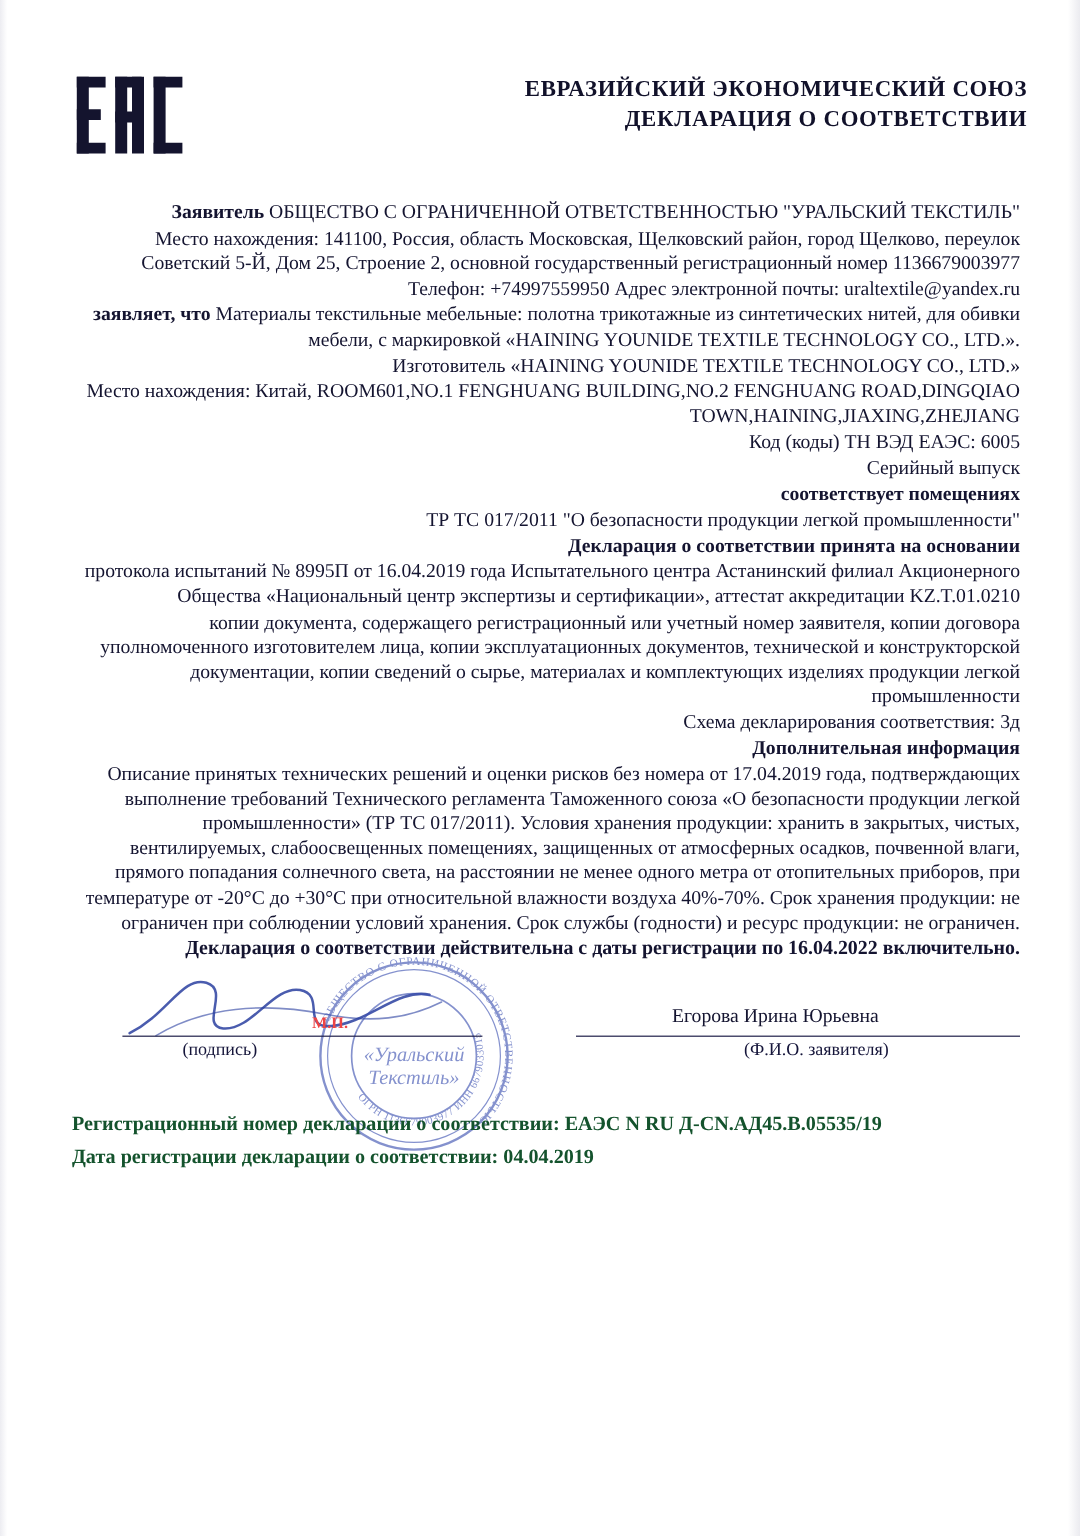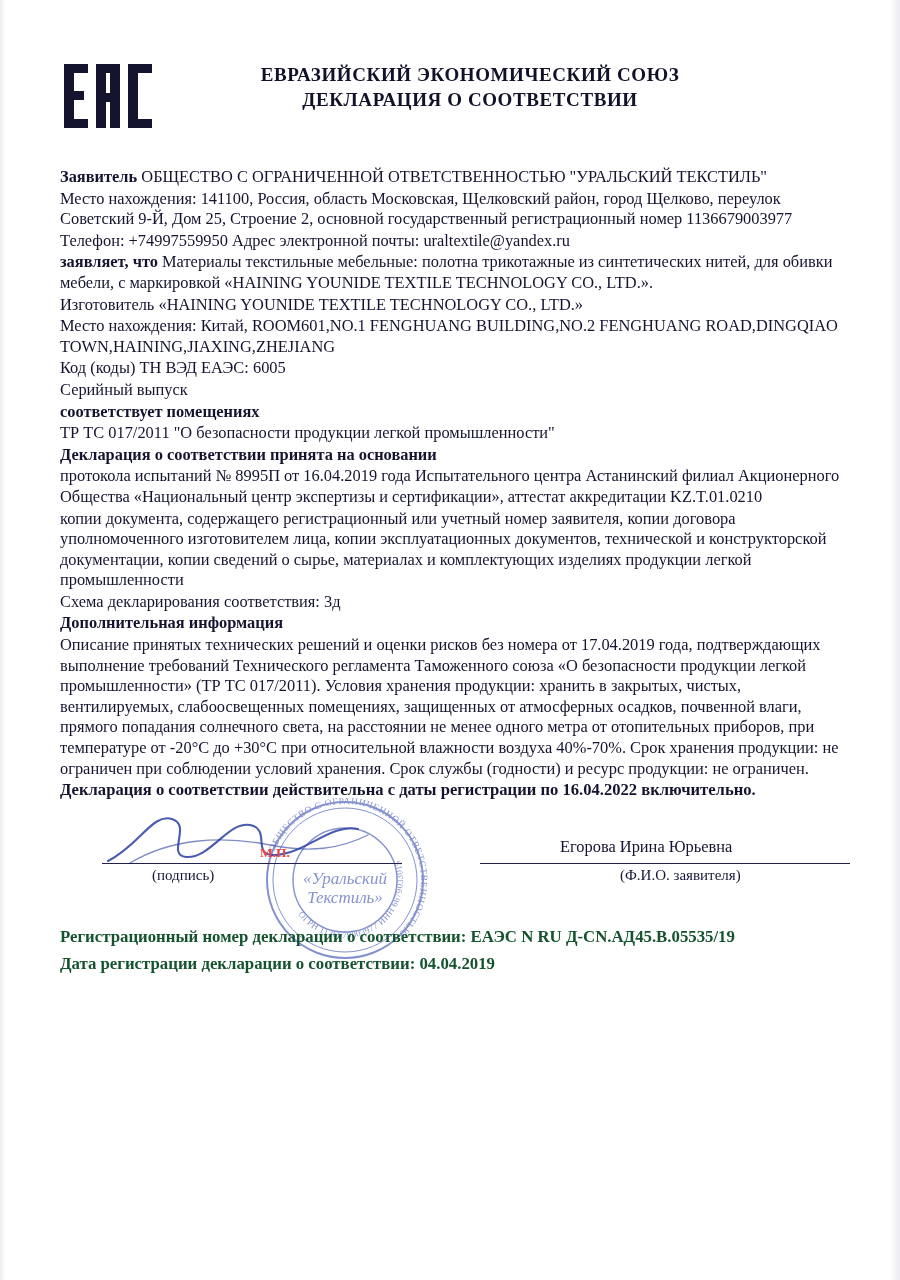--- a/index.html
+++ b/index.html
@@ -48,23 +48,23 @@
   .eac-mark {
     position: absolute;
     left: 62px;
     top: 62px;
     width: 92px;
     height: 68px;
   }
   .eac-mark svg { display: block; }
 
   .title-block {
-    text-align: center;
+    text-align: right;
     padding-left: 120px;
-    padding-right: 80px;
+    padding-right: 44px;
   }
   .title-line {
     font-family: "Liberation Serif", serif;
     font-weight: bold;
     font-size: 19px;
     letter-spacing: .6px;
     line-height: 25px;
     color: #11112a;
   }
 
@@ -72,21 +72,21 @@
     position: absolute;
     left: 60px;
     top: 167px;
     width: 790px;
     font-size: 16.4px;
     line-height: 20.6px;
     color: #141430;
   }
   .para {
     margin: 0 0 0 0;
-    text-align: left;
+    text-align: right;
   }
   .para + .para { margin-top: 1px; }
   .b { font-weight: bold; }
   .sp-top { margin-top: 3px; }
 
   .valid-line {
     font-weight: bold;
     font-size: 16.6px;
     margin-top: 12px;
   }
@@ -196,21 +196,21 @@
     </div>
   </div>
 
   <div class="body-text">
 
     <div class="para">
       <span class="b">Заявитель</span>
       <span>ОБЩЕСТВО С ОГРАНИЧЕННОЙ ОТВЕТСТВЕННОСТЬЮ "УРАЛЬСКИЙ ТЕКСТИЛЬ"</span>
     </div>
 
-    <div class="para">Место нахождения: 141100, Россия, область Московская, Щелковский район, город Щелково, переулок Советский 9-Й, Дом 25, Строение 2, основной государственный регистрационный номер 1136679003977</div>
+    <div class="para">Место нахождения: 141100, Россия, область Московская, Щелковский район, город Щелково, переулок Советский 5-Й, Дом 25, Строение 2, основной государственный регистрационный номер 1136679003977</div>
 
     <div class="para sp-top">Телефон: +74997559950 Адрес электронной почты: uraltextile@yandex.ru</div>
 
 
     <div class="para sp-top">
       <span class="b">заявляет, что</span>
       <span>Материалы текстильные мебельные: полотна трикотажные из синтетических нитей, для обивки мебели, с маркировкой «HAINING YOUNIDE TEXTILE TECHNOLOGY CO., LTD.».</span>
     </div>
 
     <div class="para">Изготовитель «HAINING YOUNIDE TEXTILE TECHNOLOGY CO., LTD.»</div>

